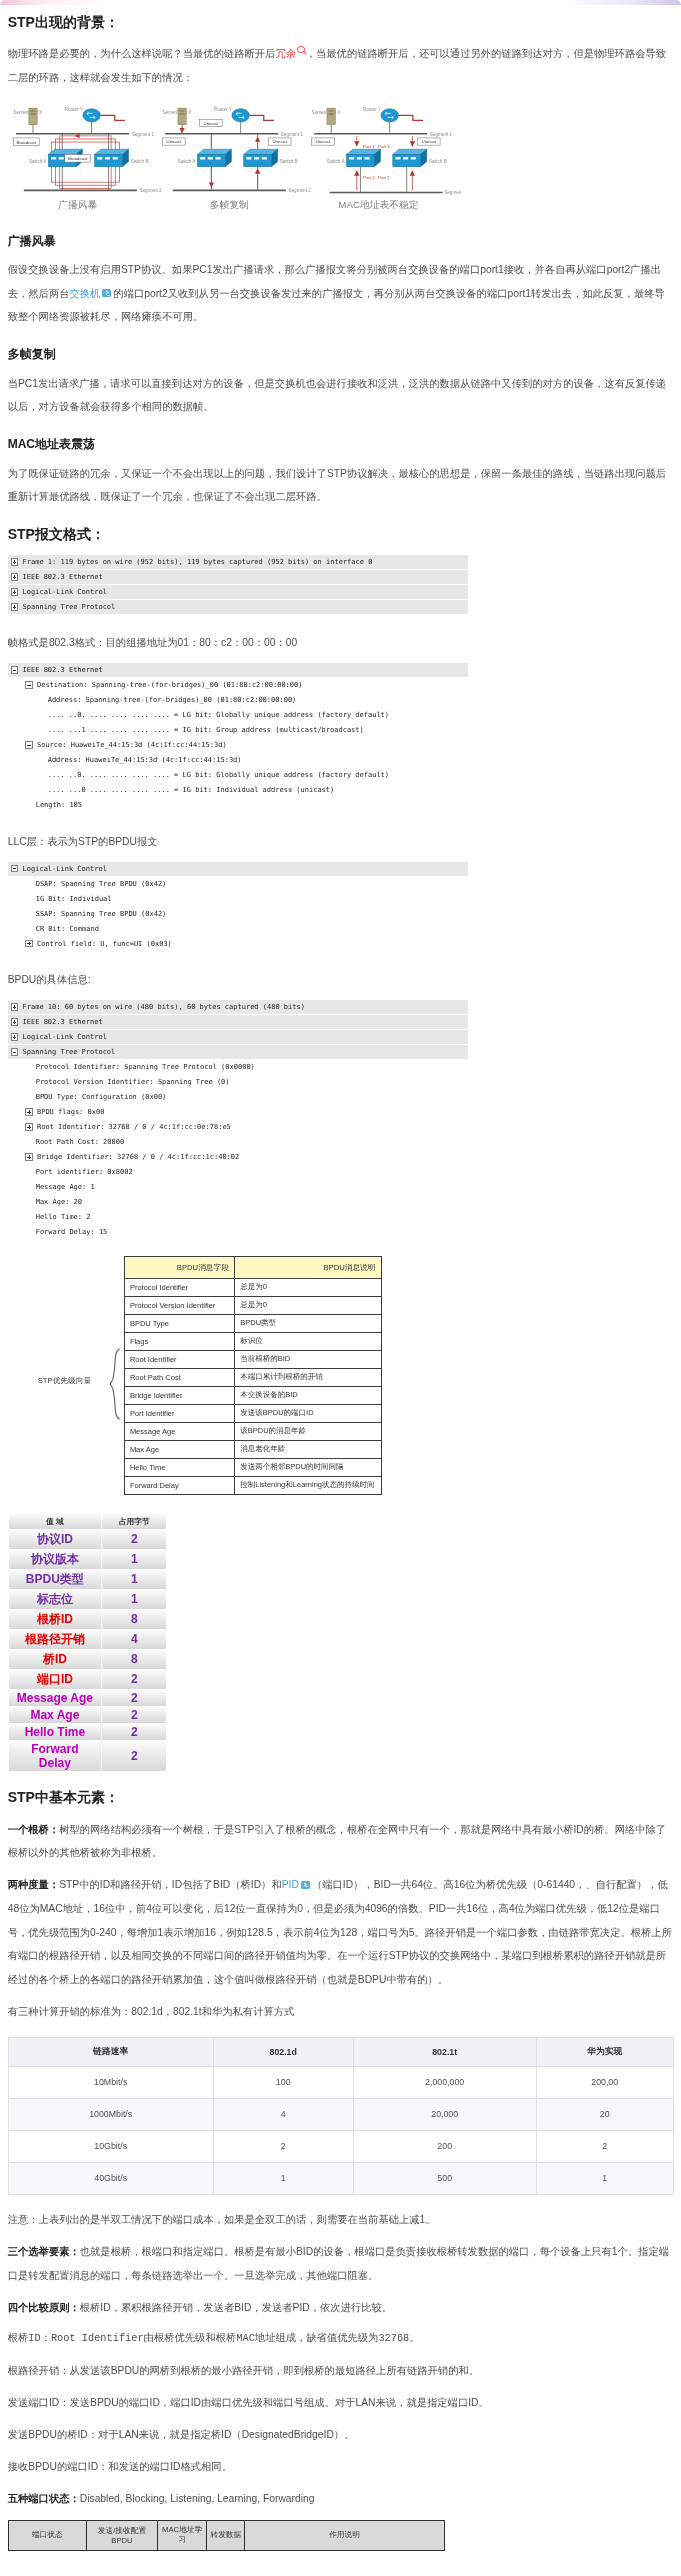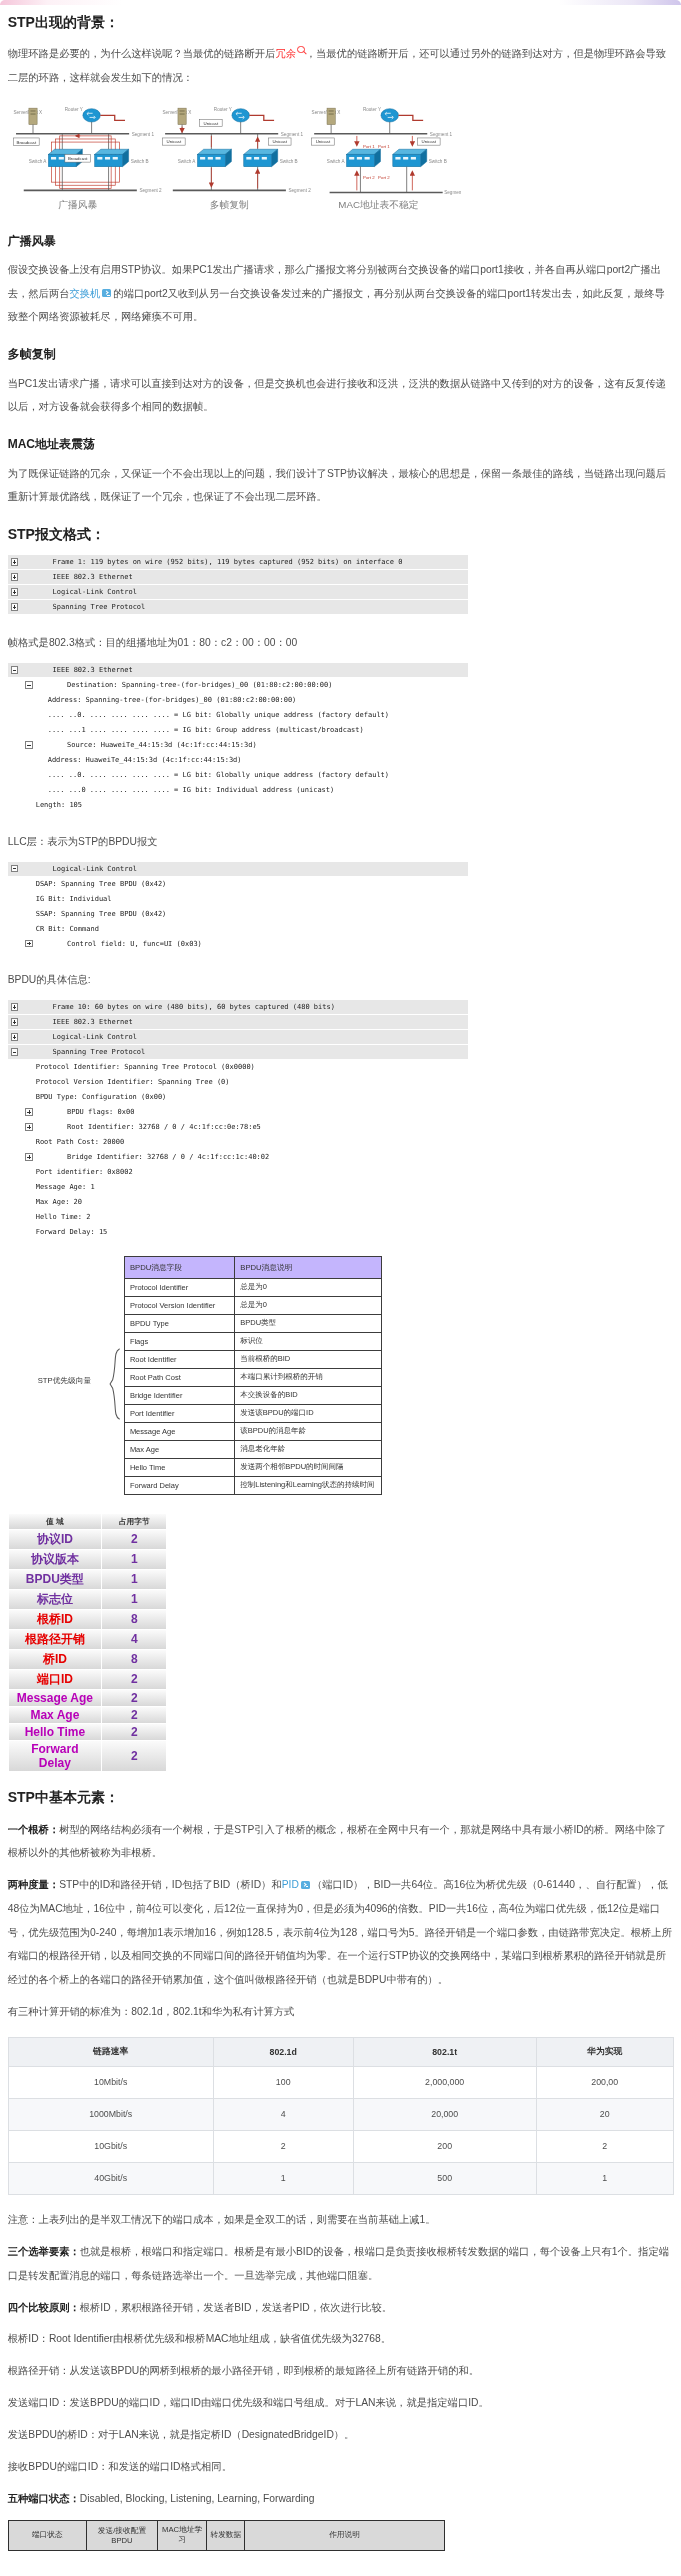--- a/index.html
+++ b/index.html
@@ -14,34 +14,34 @@
   a.lnk{color:#3f9fd8;text-decoration:none;cursor:pointer;}
   a.red{color:#ff2222;}
   .mag{width:5.7px;height:5.7px;border:1px solid #f33;border-radius:50%;position:relative;display:inline-block;margin:0 1px 4.1px 1px;}
   .mag::after{content:"";position:absolute;width:3.6px;height:1px;background:#f33;transform:rotate(45deg);right:-2.6px;bottom:-1px;}
   .lbx{display:inline-block;width:8.8px;height:7.7px;background:#57aee0;border-radius:1.5px;margin:0 2.1px;vertical-align:-0.5px;position:relative;}
   .lbx::before{content:"";position:absolute;left:2.1px;top:2.1px;width:2.1px;height:2.1px;border-right:1px solid #fff;border-bottom:1px solid #fff;transform:rotate(-45deg);}
   .lbx::after{content:"";position:absolute;left:4.6px;bottom:1.5px;width:2.6px;height:1px;background:#fff;}
   .figure{margin:13.4px 0;}
   
   .cap{width:460px;font-family:"DejaVu Sans Mono","Liberation Mono",monospace;font-size:7px;color:#1a1a1a;margin:7.2px 0 17.5px;}
-  .cap-row{display:flex;align-items:center;height:14px;margin-bottom:1px;gap:30px;}
+  .cap-row{display:flex;align-items:center;height:14px;margin-bottom:1px;}
   .hl{background:#e7e7e7;}
   .r0{padding-left:3.1px;}
   .r1{padding-left:17.5px;}
   .r1t{padding-left:28px;}
   .r2{padding-left:40px;}
   .tg{width:5.7px;height:5.7px;border:0.5px solid #808080;background:#fdfdfd;display:inline-block;position:relative;margin-right:4.1px;flex:none;}
   .tg::before{content:"";position:absolute;left:1px;right:1px;top:2.6px;height:0.5px;background:#333;}
   .tg.plus::after{content:"";position:absolute;top:1px;bottom:1px;left:2.6px;width:0.5px;background:#333;}
   
   .bpdufig{position:relative;margin:15.5px 0 18.5px;}
   table.bpdut{border-collapse:collapse;margin-left:116px;width:258px;}
   table.bpdut th,table.bpdut td{border:0.5px solid #3c3c3c;font-size:7.5px;color:#333;padding:0 5.2px;height:17px;text-align:left;font-weight:normal;}
-  table.bpdut th{background:#c4b5fd;text-align:left;height:20.6px;font-size:7.7px;}
+  table.bpdut th{background:#fef9c3;text-align:right;height:20.6px;font-size:7.7px;}
   table.bpdut thead th{border-bottom:1.5px double #3c3c3c;}
   .brace-label{position:absolute;left:30px;top:120px;font-size:7.7px;color:#333;}
   .bracewrap{position:absolute;left:99px;top:92px;}
   
   table.bytes{border-collapse:separate;border-spacing:1.5px;margin:7.2px 0 15.5px;}
   table.bytes td{background:linear-gradient(#fbfbfb,#d8d8d8);text-align:center;font-weight:bold;font-size:12px;height:12.4px;padding:1px 5.2px;}
   table.bytes .hc{color:#333;font-size:7.7px;}
   .c-pur{color:#7030a0;}
   .c-red{color:#e60000;}
   .c-mag{color:#b800b8;}
@@ -543,21 +543,21 @@
           <td>1</td>
           <td>500</td>
           <td>1</td>
         </tr>
     </tbody>
   </table>
 
   <p class="body">注意：上表列出的是半双工情况下的端口成本，如果是全双工的话，则需要在当前基础上减1。</p>
   <p class="body"><b class="lbl">三个选举要素：</b><span>也就是根桥，根端口和指定端口。根桥是有最小BID的设备，根端口是负责接收根桥转发数据的端口，每个设备上只有1个。指定端口是转发配置消息的端口，每条链路选举出一个。一旦选举完成，其他端口阻塞。</span></p>
   <p class="body"><b class="lbl">四个比较原则：</b><span>根桥ID，累积根路径开销，发送者BID，发送者PID，依次进行比较。</span></p>
-  <p class="body" style="margin-top:2.1px;">根桥ID：Root Identifier由根桥优先级和根桥MAC地址组成，缺省值优先级为32768。</p>
+  <p class="body" style="margin-top:2.1px;font-family:Liberation Mono, monospace;">根桥ID：Root Identifier由根桥优先级和根桥MAC地址组成，缺省值优先级为32768。</p>
   <p class="body">根路径开销：从发送该BPDU的网桥到根桥的最小路径开销，即到根桥的最短路径上所有链路开销的和。</p>
   <p class="body">发送端口ID：发送BPDU的端口ID，端口ID由端口优先级和端口号组成。对于LAN来说，就是指定端口ID。</p>
   <p class="body">发送BPDU的桥ID：对于LAN来说，就是指定桥ID（DesignatedBridgeID）。</p>
   <p class="body">接收BPDU的端口ID：和发送的端口ID格式相同。</p>
   <p class="body"><b class="lbl">五种端口状态：</b><span>Disabled, Blocking, Listening, Learning, Forwarding</span></p>
 
   <table class="st">
     <thead>
       <tr>
         <th style="width:71px;">端口状态</th>

